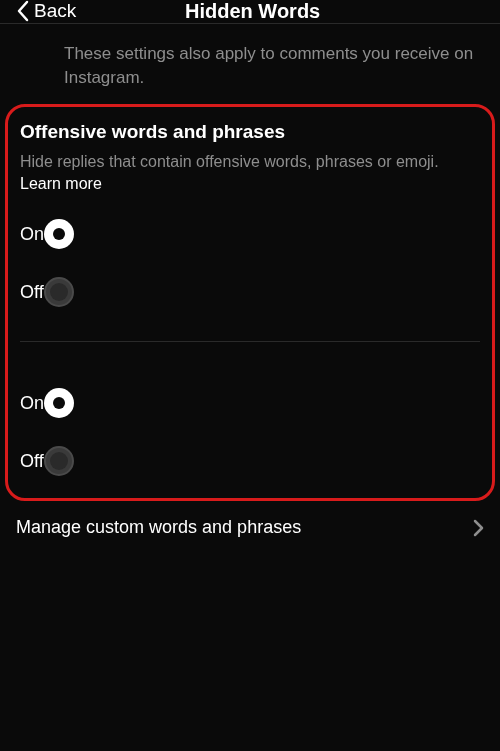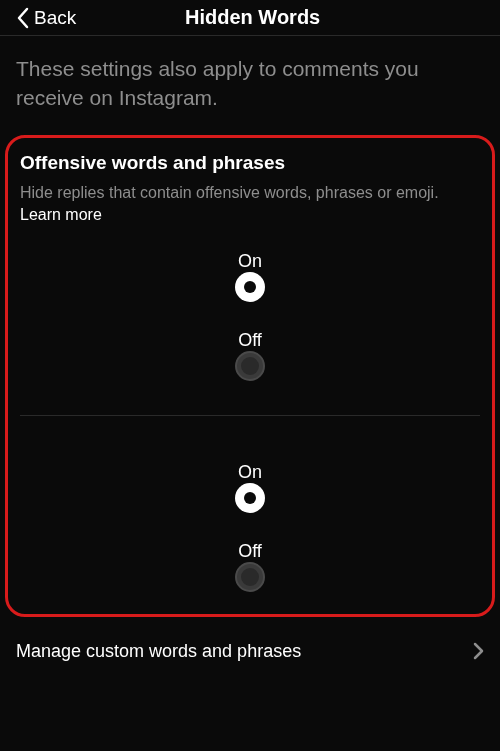--- a/index.html
+++ b/index.html
@@ -10,22 +10,22 @@
     body {
       width: 500px;
       height: 751px;
       background: #0a0a0a;
       font-family: -apple-system, BlinkMacSystemFont, "Segoe UI", Helvetica, Arial, sans-serif;
       color: #ffffff;
       overflow: hidden;
     }
     .header {
       display: flex;
-      align-items: flex-end;
-      padding: 6px 16px;
+      align-items: flex-start;
+      padding: 0 16px;
       border-bottom: 1px solid #2a2a2a;
     }
     .back-link {
       display: flex;
       align-items: center;
       font-size: 19px;
       font-weight: 400;
       color: #ffffff;
       cursor: pointer;
       gap: 4px;
@@ -37,25 +37,26 @@
     .header-title {
       flex: 1;
       text-align: center;
       font-size: 20px;
       font-weight: 700;
       margin-left: -55px;
     }
     .intro-text {
       padding: 18px 16px 14px 16px;
       color: #8e8e8e;
-      font-size: 21px;
+      font-size: 17px;
       line-height: 1.4;
+      margin-left: 48px;
     }
     .highlight-box {
-      margin: 8px 5px;
+      margin: 0 5px;
       border: 3px solid #d81b1b;
       border-radius: 20px;
       padding: 4px 0 8px 0;
     }
     .section {
       padding: 10px 12px 0 12px;
     }
     .section-title {
       font-size: 19px;
       font-weight: 700;
@@ -70,21 +71,20 @@
     }
     .section-desc .learn-more {
       color: #ffffff;
     }
     .radio-row {
       display: flex;
       align-items: center;
       justify-content: flex-start;
       padding: 14px 0;
       cursor: pointer;
-      flex-direction: column;
     }
     .radio-label {
       font-size: 18px;
       color: #ffffff;
     }
     .radio-outer {
       width: 30px;
       height: 30px;
       border-radius: 50%;
       display: flex;

